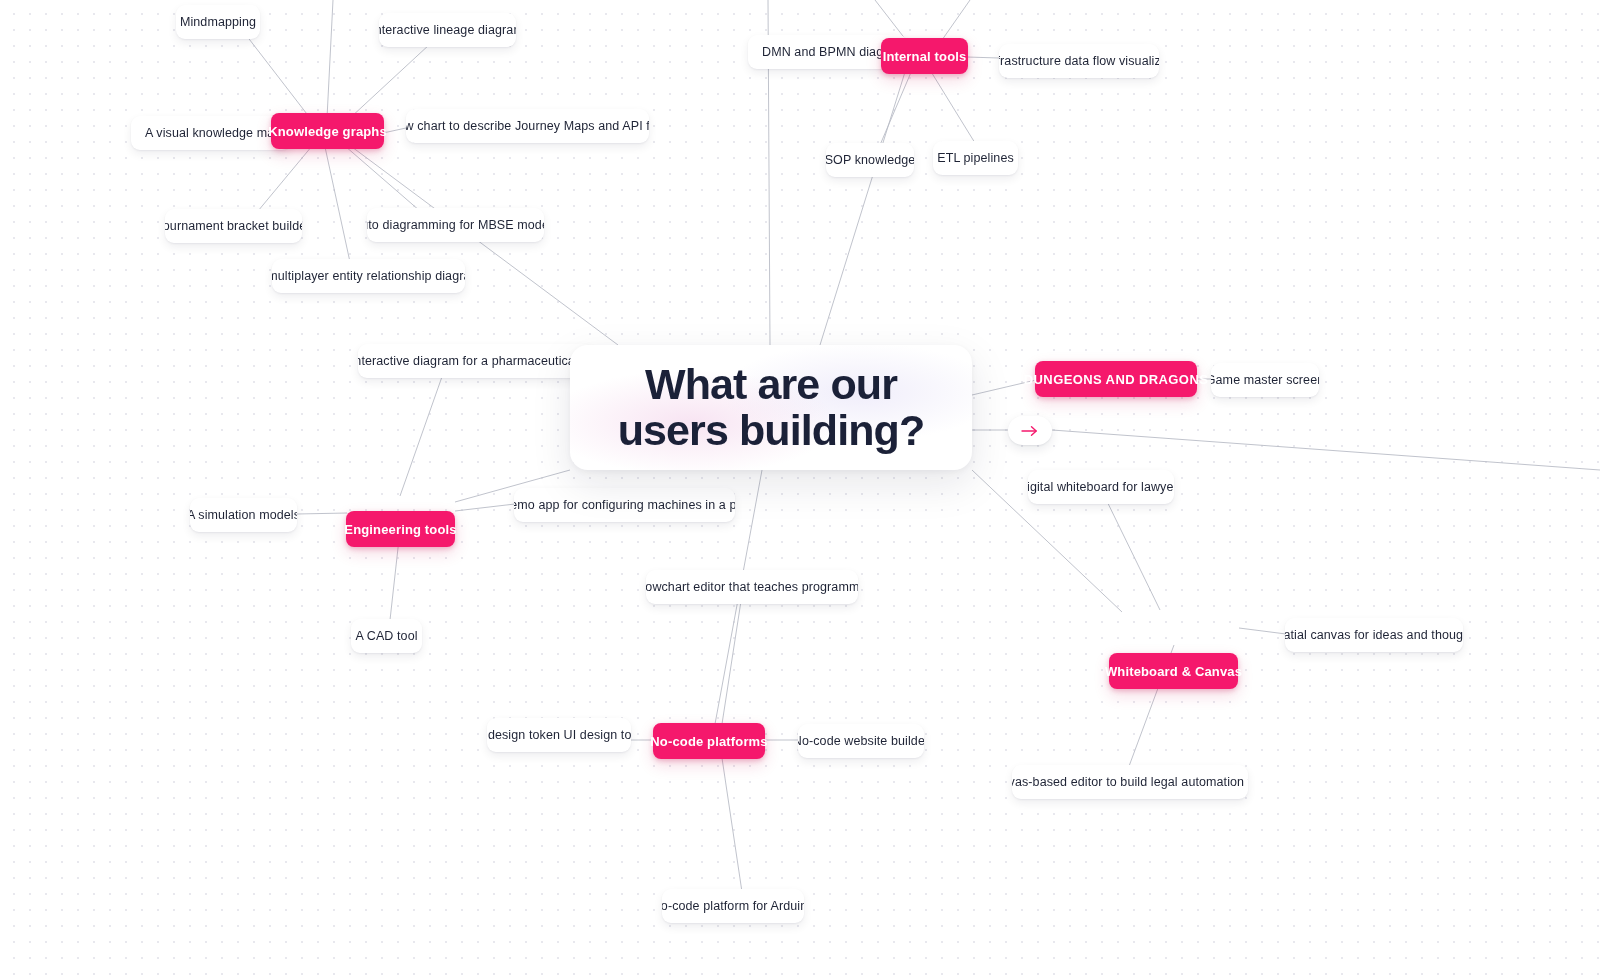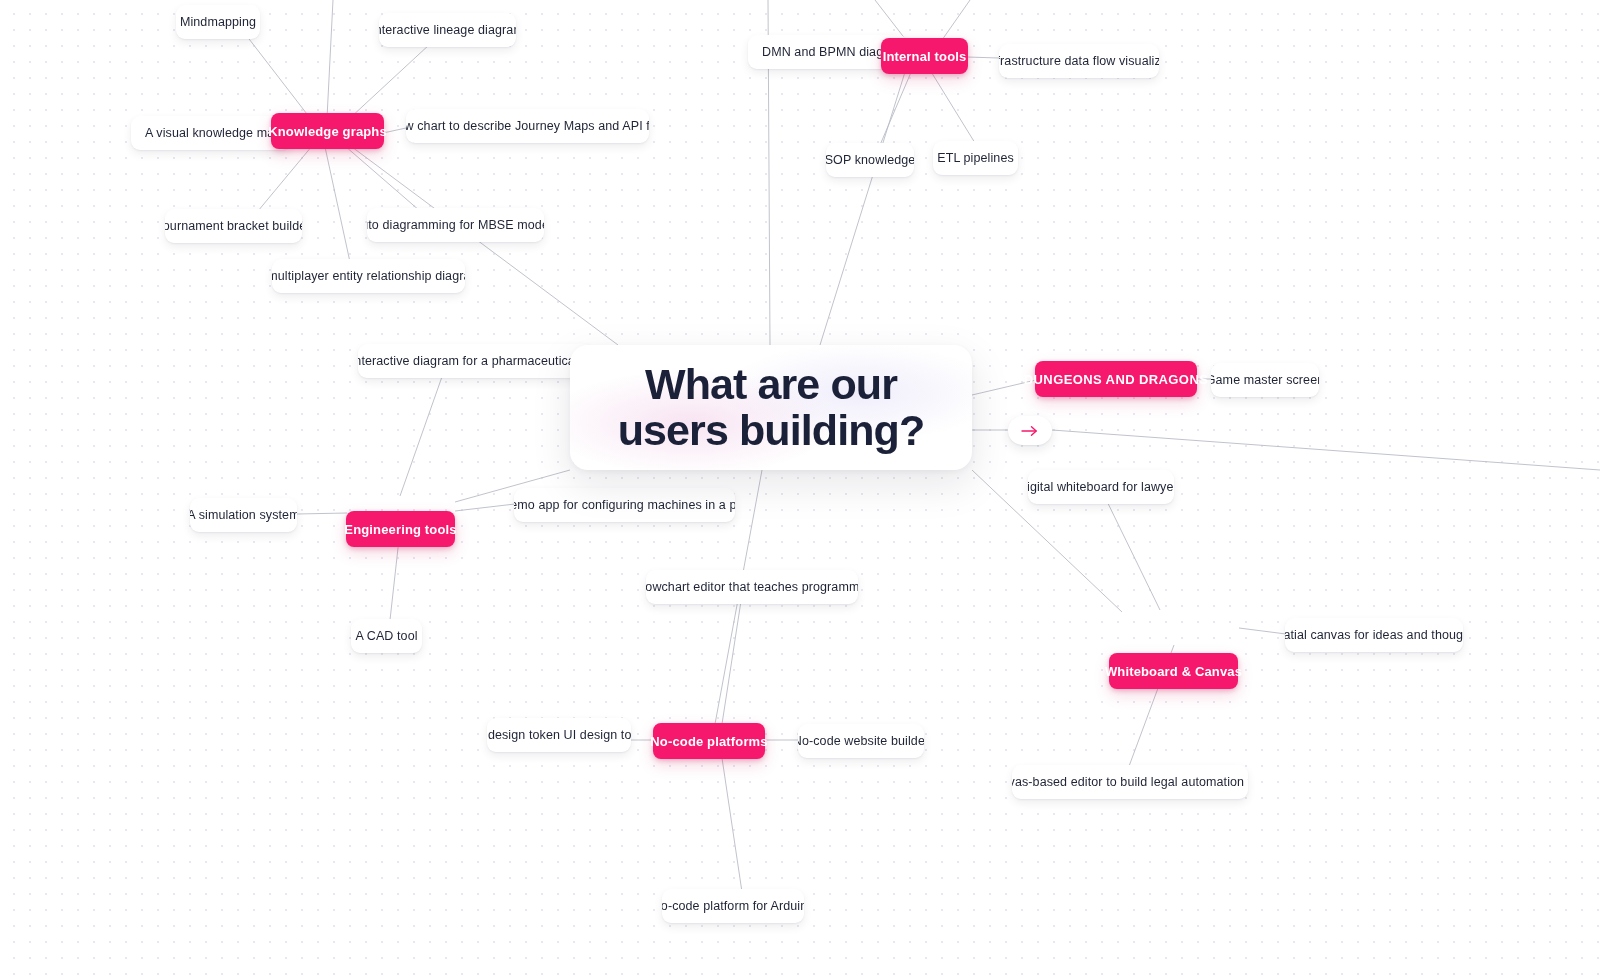--- a/index.html
+++ b/index.html
@@ -250,21 +250,21 @@
 
   <div class="node leaf" style="left:1012px; top:765px; width:236px;">
     <span>Canvas-based editor to build legal automation tools</span>
   </div>
 
   <div class="node leaf" style="left:358px; top:344px; width:236px;">
     <span>An interactive diagram for a pharmaceutical project</span>
   </div>
 
   <div class="node leaf" style="left:190px; top:498px; width:107px;">
-    <span>A simulation system</span>
+    <span>A simulation models</span>
   </div>
 
   <div class="node cat" style="left:346px; top:495px; width:109px;margin-top:16px;">
     <span>Engineering tools</span>
   </div>
 
   <div class="node leaf" style="left:514px; top:488px; width:221px;">
     <span>A demo app for configuring machines in a plant</span>
   </div>
 

